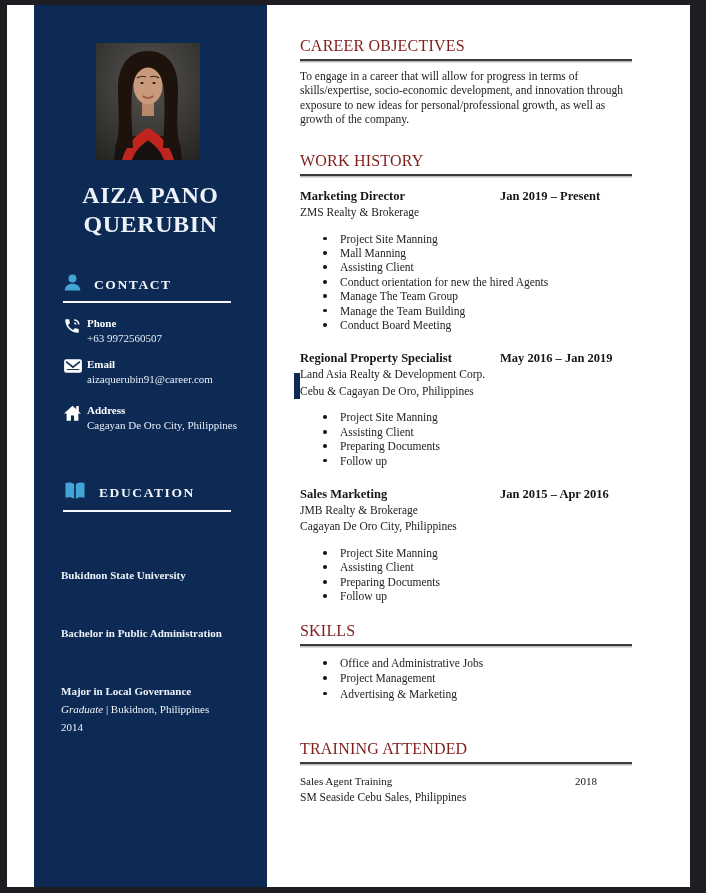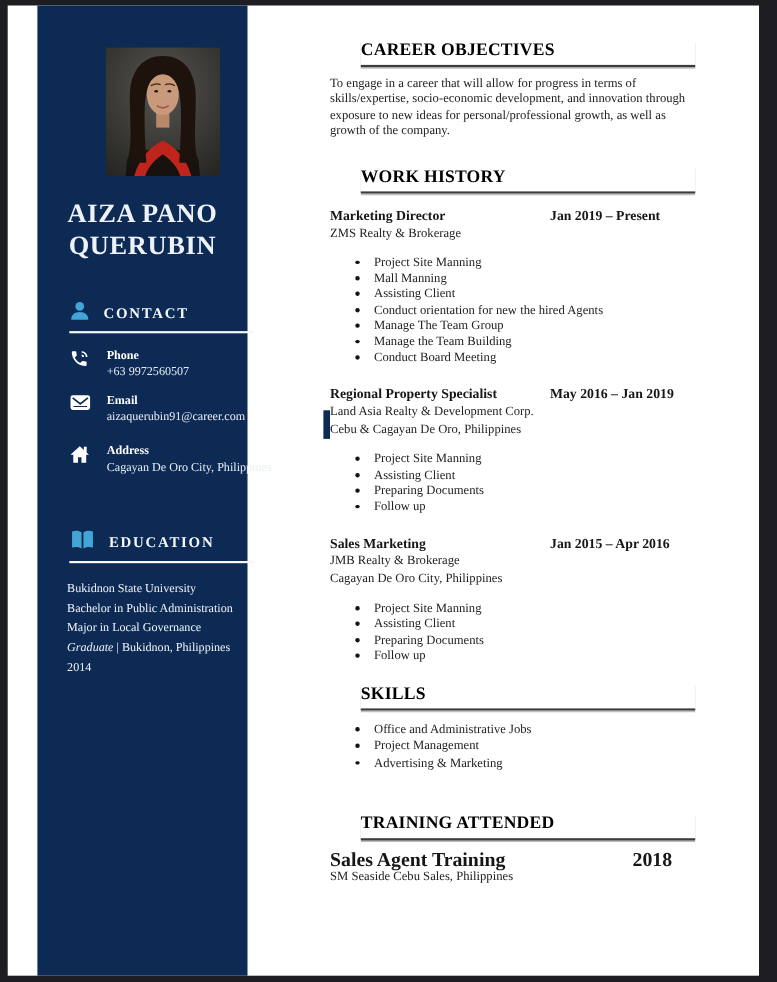--- a/index.html
+++ b/index.html
@@ -5,55 +5,55 @@
   * { box-sizing: border-box; }
   html,body { margin:0; padding:0; }
   body {
     width:706px; height:893px; position:relative;
     background:#1e1e22; overflow:hidden;
     font-family:"Liberation Serif", serif;
   }
   .page { position:absolute; left:7px; top:5px; width:683px; height:882px; background:#ffffff; }
 
   
-  .sidebar { position:absolute; left:27px; top:0; width:191px; height:882px; background:#0d2a54; color:#f0f3f8; }
+  .sidebar { position:absolute; left:27px; top:0; width:233px; height:882px; background:#0d2a54; color:#f0f3f8; }
   .side-tab { position:absolute; left:260px; top:368px; width:6px; height:26px; background:#0d2a54; }
   .photo { position:absolute; left:62px; top:38px; width:104px; height:117px; overflow:hidden; }
   .photo svg { display:block; }
   .name { position:absolute; left:0; top:176px; width:100%; text-align:center;
           font-weight:bold; font-size:24px; line-height:29px; letter-spacing:0.6px; color:#eef2f8; }
   .side-head { position:absolute; left:29px; display:flex; align-items:center; gap:12px; }
   .side-head .txt { font-weight:bold; font-size:13.5px; letter-spacing:1.6px; color:#f4f7fb;text-align:center; }
   .side-rule { position:absolute; left:29px; width:168px; height:2px; background:#f5f7fa; }
-  .c-row { position:absolute; left:29px; display:flex; gap:14px; align-items:flex-start; }
+  .c-row { position:absolute; left:29px; display:flex; gap:4px; align-items:flex-start; }
   .c-row .ic { flex:none; width:20px; margin-top:1px; }
   .c-label { font-weight:bold; font-size:11px; line-height:15px; color:#ffffff; }
   .c-value { font-size:11px; line-height:15px; color:#e9eef6; white-space:nowrap; }
   .edu-block { position:absolute; left:27px; top:521px; width:198px; font-size:11px; line-height:18px; color:#eef2f8; }
-  .edu-line-bold { font-weight:normal; }
+  .edu-line-bold { font-weight:bold;margin-top:40px; }
   .italic { font-style:italic; }
 
   
   .main { position:absolute; left:293px; top:0; width:332px; color:#1e1e1e; }
   .sec { position:absolute; left:0; width:332px; }
-  .sec-title { font-weight:bold; font-size:16px; letter-spacing:0.2px; color:#000000;
-               padding-bottom:4px; border-bottom:2px solid #3c3c3c; box-shadow:0 1.5px 0 #bdbdbd;margin-left:28px; }
+  .sec-title { font-weight:normal; font-size:16px; letter-spacing:0.2px; color:#7f1d1d;
+               padding-bottom:4px; border-bottom:2px solid #3c3c3c; box-shadow:0 1.5px 0 #bdbdbd; }
   .co-text { margin-top:8px; font-size:11.5px; line-height:14.4px; color:#222222; padding-right:4px; }
   .job { position:relative; }
   .job-first { margin-top:12px; }
   .job-next  { margin-top:18px; }
   .job-head { position:relative; font-weight:bold; font-size:12.5px; line-height:16px; color:#161616; }
   .job-dates { position:absolute; left:200px; top:0; white-space:nowrap; }
   .job-sub { font-size:11.5px; line-height:16.5px; color:#222222; }
   ul.blist { margin:11px 0 0 0; padding:0; list-style:none; }
   ul.blist li { position:relative; padding-left:40px; font-size:11.5px; line-height:14.4px; color:#222222; }
   ul.blist li::before { content:""; position:absolute; left:23px; top:5px; width:3.8px; height:3.8px; border-radius:50%; background:#141414; }
   ul.blist.loose li { line-height:15.3px; }
   ul.blist.loose { margin-top:10px; }
-  .t-head { position:relative; margin-top:9px; font-weight:bold; font-size:18px; line-height:16px; color:#161616; }
+  .t-head { position:relative; margin-top:9px; font-weight:normal; font-size:11px; line-height:16px; color:#161616; }
   .t-year { position:absolute; left:275px; top:0; }
   .t-sub { font-size:11.5px; line-height:17px; color:#222222; }
 </style>
 </head>
 <body>
 
 <div class="page">
 
   <div class="sidebar">
 

